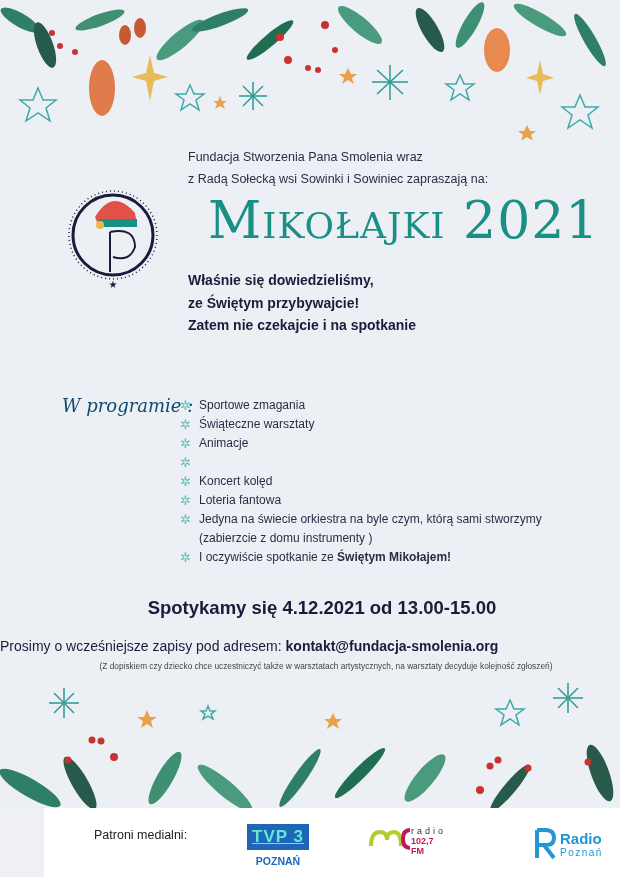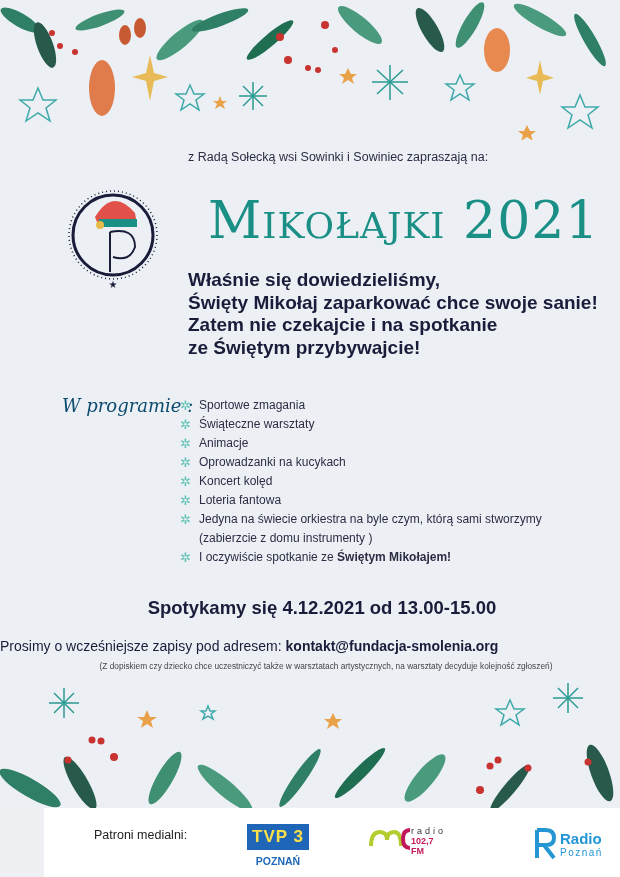--- a/index.html
+++ b/index.html
@@ -1,34 +1,34 @@
 <!DOCTYPE html>
 <html><head>
 <meta charset="utf-8">
 <style>
   html,body{margin:0;padding:0;}
   body{width:620px;height:877px;overflow:hidden;background:#eef0f4;font-family:"Liberation Sans",sans-serif;position:relative;color:#1b1b3a;}
   .poster{position:absolute;left:0;top:0;width:620px;height:808px;background:#ecf0f5;overflow:hidden;}
   .deco{position:absolute;}
   .intro{position:absolute;left:188px;top:146px;font-size:12.5px;line-height:22px;color:#2c2c44;}
   .title{position:absolute;left:208px;top:190px;font-family:"DejaVu Serif",serif;font-size:52px;color:#1a8f86;letter-spacing:1px;font-variant:small-caps;}
-  .lead{position:absolute;left:188px;top:269px;font-size:19px;font-weight:bold;line-height:22.5px;color:#1b1b3a;}
+  .lead{position:absolute;left:188px;top:269px;font-size:14px;font-weight:bold;line-height:22.5px;color:#1b1b3a;}
   .prog-label{position:absolute;left:62px;top:395px;font-family:"DejaVu Serif",serif;font-size:18px;color:#0c4a6e;font-style:italic;}
   .prog-list{position:absolute;left:180px;top:396px;margin:0;padding:0;list-style:none;font-size:12px;color:#2c2c44;}
   .prog-list li{display:flex;align-items:flex-start;min-height:19px;line-height:19px;}
   .prog-list li .star{width:14px;color:#5cc1b3;font-size:13px;margin-right:5px;flex-shrink:0;}
   .prog-list .sub{padding-left:19px;align-items:center;}
   .meet{position:absolute;left:0;width:620px;top:597px;text-align:center;font-size:18.5px;font-weight:bold;color:#1b1b3a;padding-left:12px;}
   .signup{position:absolute;left:0;width:620px;top:638px;text-align:left;font-size:14px;color:#1b1b3a;}
   .signup b{font-weight:bold;}
   .note{position:absolute;left:16px;width:620px;top:661px;text-align:center;font-size:8.3px;color:#444;}
   .footer{position:absolute;left:0;top:808px;width:620px;height:70px;background:#fff;margin-left:44px;}
   .patrons{position:absolute;left:50px;top:20px;font-size:12.5px;color:#222;}
   .tvp{position:absolute;left:203px;top:16px;}
-  .tvp-box{background:#1f66b8;color:#fde047;width:62px;height:26px;display:flex;align-items:center;justify-content:center;font-weight:bold;font-size:17px;letter-spacing:1px;}
+  .tvp-box{background:#1f66b8;color:#5eead4;width:62px;height:26px;display:flex;align-items:center;justify-content:center;font-weight:bold;font-size:17px;letter-spacing:1px;text-decoration:underline;}
   .tvp-city{color:#1f66b8;font-weight:bold;font-size:10.5px;text-align:center;margin-top:5px;}
   .mc{position:absolute;left:325px;top:18px;}
   .mc-freq{position:absolute;left:42px;top:0;font-size:9px;color:#c2185b;font-weight:bold;}
   .rp{position:absolute;left:490px;top:20px;}
 </style>
 </head>
 <body>
 
 <div class="poster">
 
@@ -84,59 +84,58 @@
       <path d="M348 68 l3 6 6 0 -5 4 2 6 -6 -4 -6 4 2 -6 -5 -4 6 0z"></path>
       <path d="M527 125 l3 6 6 0 -5 4 2 6 -6 -4 -6 4 2 -6 -5 -4 6 0z"></path>
     </g>
     <g fill="#e8bb58">
       <path d="M150 55 l4 18 14 4 -14 4 -4 20 -4 -20 -14 -4 14 -4z"></path>
       <path d="M540 60 l3 14 11 4 -11 3 -3 14 -3 -14 -11 -3 11 -4z"></path>
     </g>
   </svg>
 
   <div class="intro">
+    <div>Fundacja Stworzenia Pana Smolenia wraz</div>
     <div>z Radą Sołecką wsi Sowinki i Sowiniec zapraszają na:</div>
   </div>
 
   <svg class="deco" width="116" height="116" style="left:55px;top:177px" viewBox="0 0 116 116">
     <circle cx="58" cy="58" r="40" fill="none" stroke="#1b1b3a" stroke-width="3"></circle>
     <circle cx="58" cy="58" r="44" fill="none" stroke="#1b1b3a" stroke-width="1.5" stroke-dasharray="1 3"></circle>
     <path d="M40 40 Q58 10 80 36 L82 48 L44 50z" fill="#e2504a"></path>
     <rect x="44" y="42" width="38" height="8" fill="#1a8f86"></rect>
     <circle cx="45" cy="48" r="4" fill="#e8bb48"></circle>
     <path d="M55 55 L55 95 M55 55 Q80 50 80 70 Q75 85 58 80" fill="none" stroke="#1b1b3a" stroke-width="2"></path>
     <text x="58" y="111" text-anchor="middle" font-size="10" fill="#1b1b3a">★</text>
   </svg>
 
   <div class="title">Mikołajki 2021</div>
 
   <div class="lead">
     <div>Właśnie się dowiedzieliśmy,</div>
-    <div>Święty Mikołaj zaparkować chce swoje sanie!</div>
+    <div>ze Świętym przybywajcie!</div>
     <div>Zatem nie czekajcie i na spotkanie</div>
-    <div>ze Świętym przybywajcie!</div>
   </div>
 
   <div class="prog-label">W programie :</div>
   <ul class="prog-list">
     <li>
         <span class="star">✲</span>
         <span>Sportowe zmagania</span>
       </li>
     <li>
         <span class="star">✲</span>
         <span>Świąteczne warsztaty</span>
       </li>
     <li>
         <span class="star">✲</span>
         <span>Animacje</span>
       </li>
     <li>
         <span class="star">✲</span>
-        <span>Oprowadzanki na kucykach</span>
       </li>
     <li>
         <span class="star">✲</span>
         <span>Koncert kolęd</span>
       </li>
     <li>
         <span class="star">✲</span>
         <span>Loteria fantowa</span>
       </li>
     <li>

